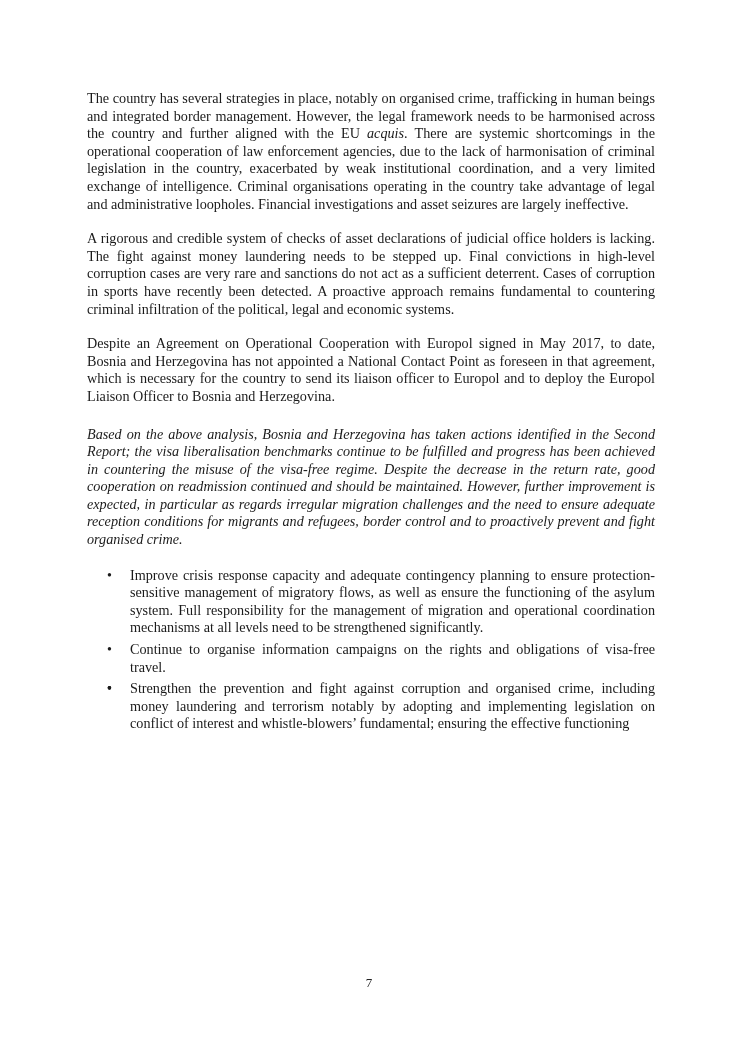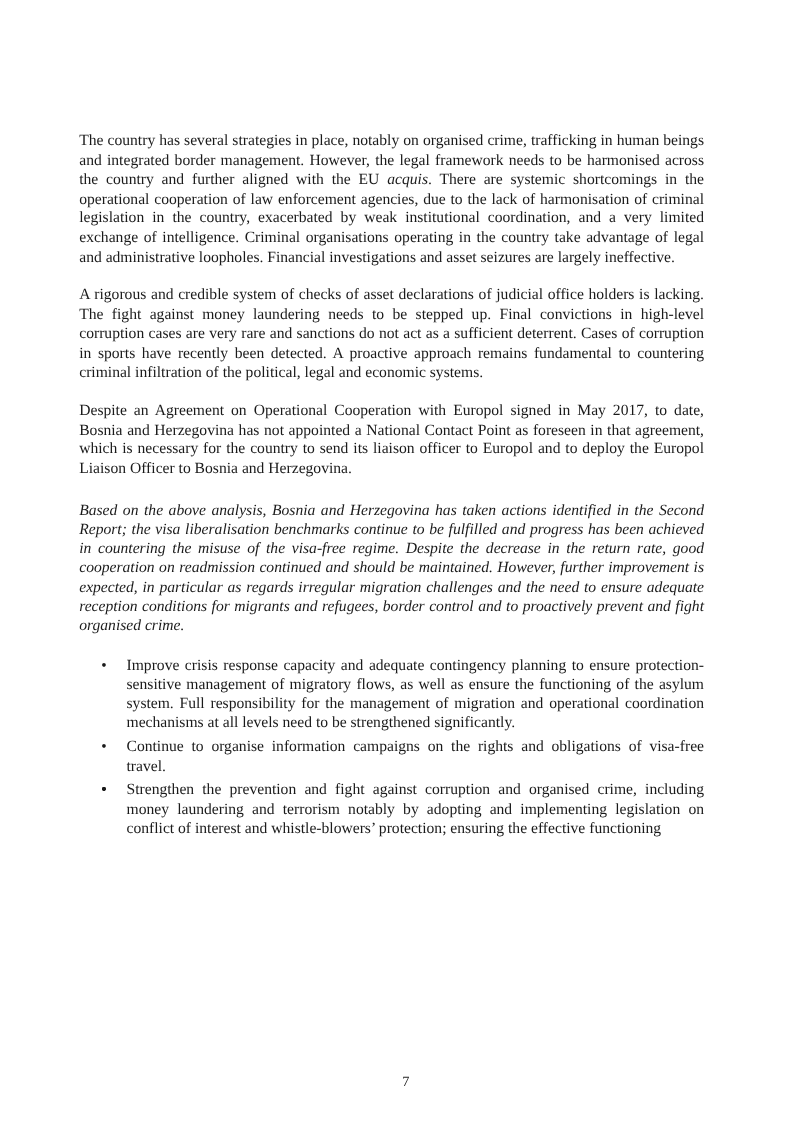--- a/index.html
+++ b/index.html
@@ -10,26 +10,25 @@
     body {
       width: 738px;
       height: 1043px;
       position: relative;
       overflow: hidden;
       font-family: "Liberation Serif", "DejaVu Serif", serif;
       color: #1a1a1a;
     }
     .page {
       position: absolute;
-      left: 72px;
+      left: 87px;
       top: 90px;
       width: 568px;
       font-size: 14.2px;
       line-height: 17.6px;
-      margin-top: 30px;
     }
     p {
       margin: 0;
       text-align: justify;
       text-justify: inter-word;
     }
     .gap-lg { margin-top: 17px; }
     .gap-md { margin-top: 10px; }
     .gap-sum { margin-top: 20px; }
     .gap-head { margin-top: 18px; }
@@ -77,17 +76,17 @@
 
 
   <p class="gap-sum bold-italic">Based on the above analysis, Bosnia and Herzegovina has taken actions identified in the Second Report; the visa liberalisation benchmarks continue to be fulfilled and progress has been achieved in countering the misuse of the visa-free regime. Despite the decrease in the return rate, good cooperation on readmission continued and should be maintained. However, further improvement is expected, in particular as regards irregular migration challenges and the need to ensure adequate reception conditions for migrants and refugees, border control and to proactively prevent and fight organised crime.</p>
 
 
   <ul class="areas">
     <li><span class="bullet">•</span><span>Improve crisis response capacity and adequate contingency planning to ensure protection-sensitive management of migratory flows, as well as ensure the functioning of the asylum system. Full responsibility for the management of migration and operational coordination mechanisms at all levels need to be strengthened significantly.</span></li>
     <li><span class="bullet">•</span><span>Continue to organise information campaigns on the rights and obligations of visa-free travel.</span></li>
     <li><span class="bullet">•</span></li>
     <li><span class="bullet">•</span></li>
-    <li><span class="bullet">•</span><span>Strengthen the prevention and fight against corruption and organised crime, including money laundering and terrorism notably by adopting and implementing legislation on conflict of interest and whistle-blowers’ protection; ensuring the effective functioning</span></li>
+    <li><span class="bullet">•</span><span>Strengthen the prevention and fight against corruption and organised crime, including money laundering and terrorism notably by adopting and implementing legislation on conflict of interest and whistle-blowers’ fundamental; ensuring the effective functioning</span></li>
   </ul>
 </div>
 
 <div class="page-number">7</div>
 
 </body></html>

